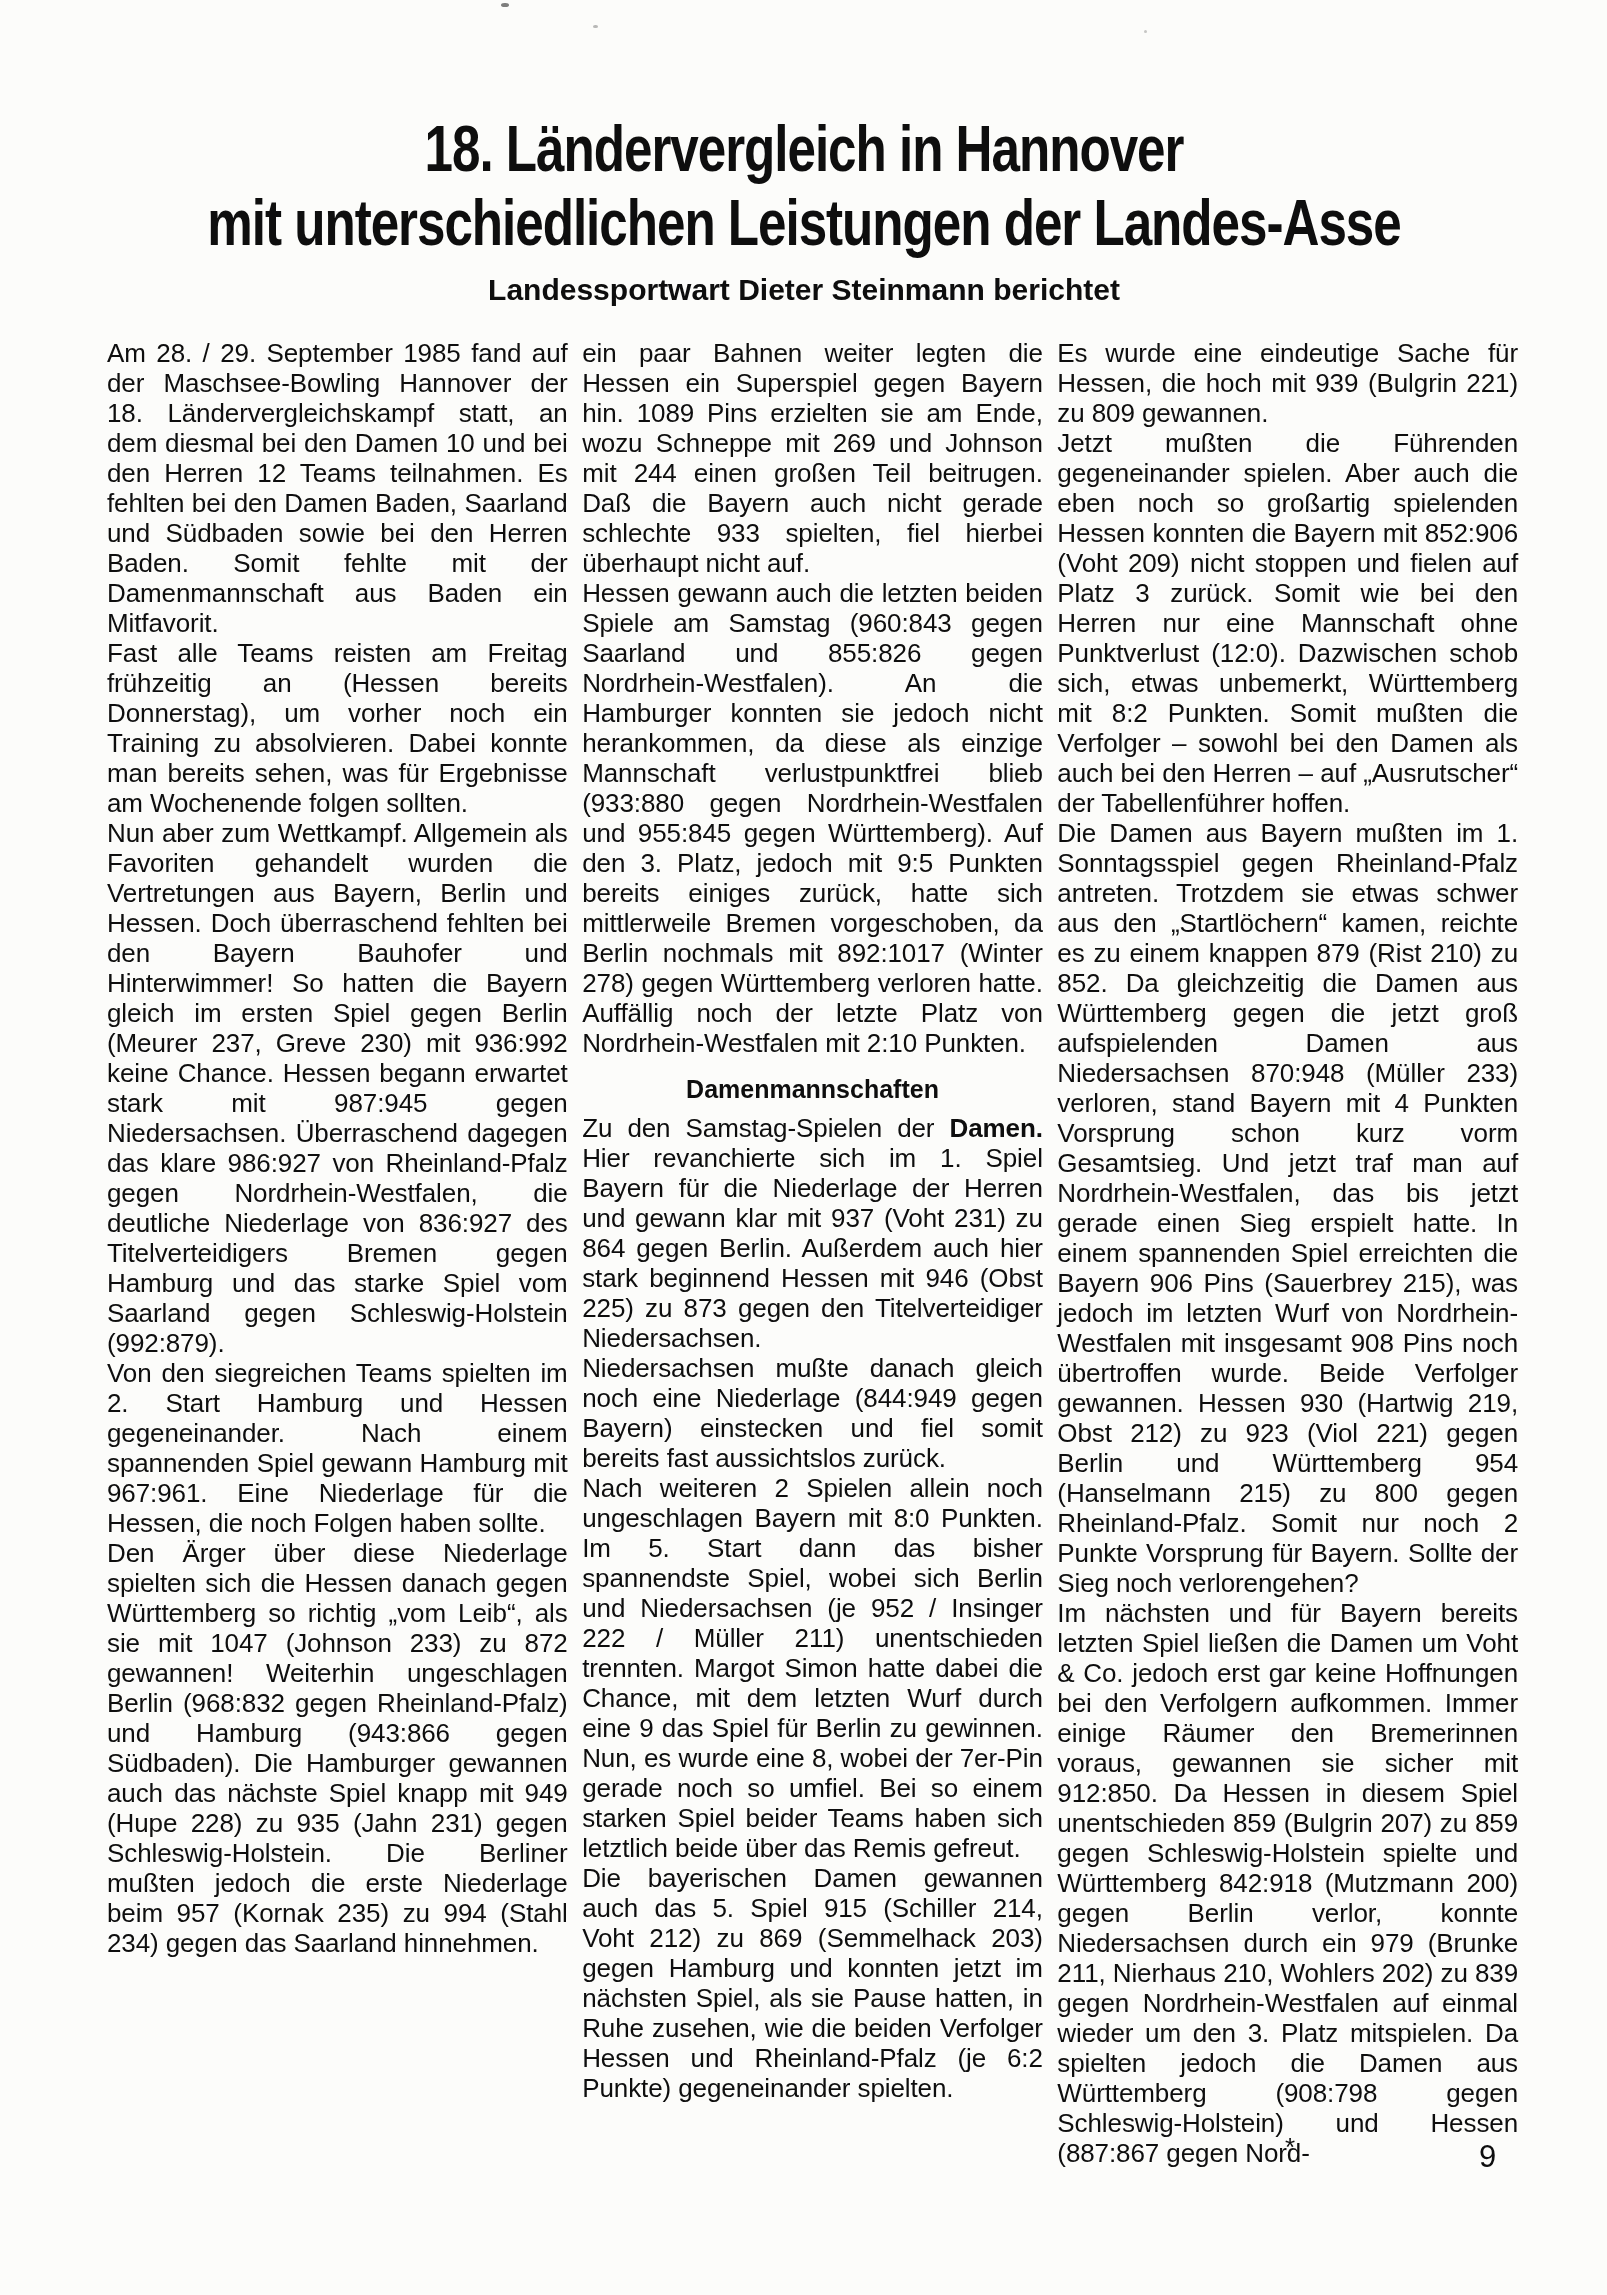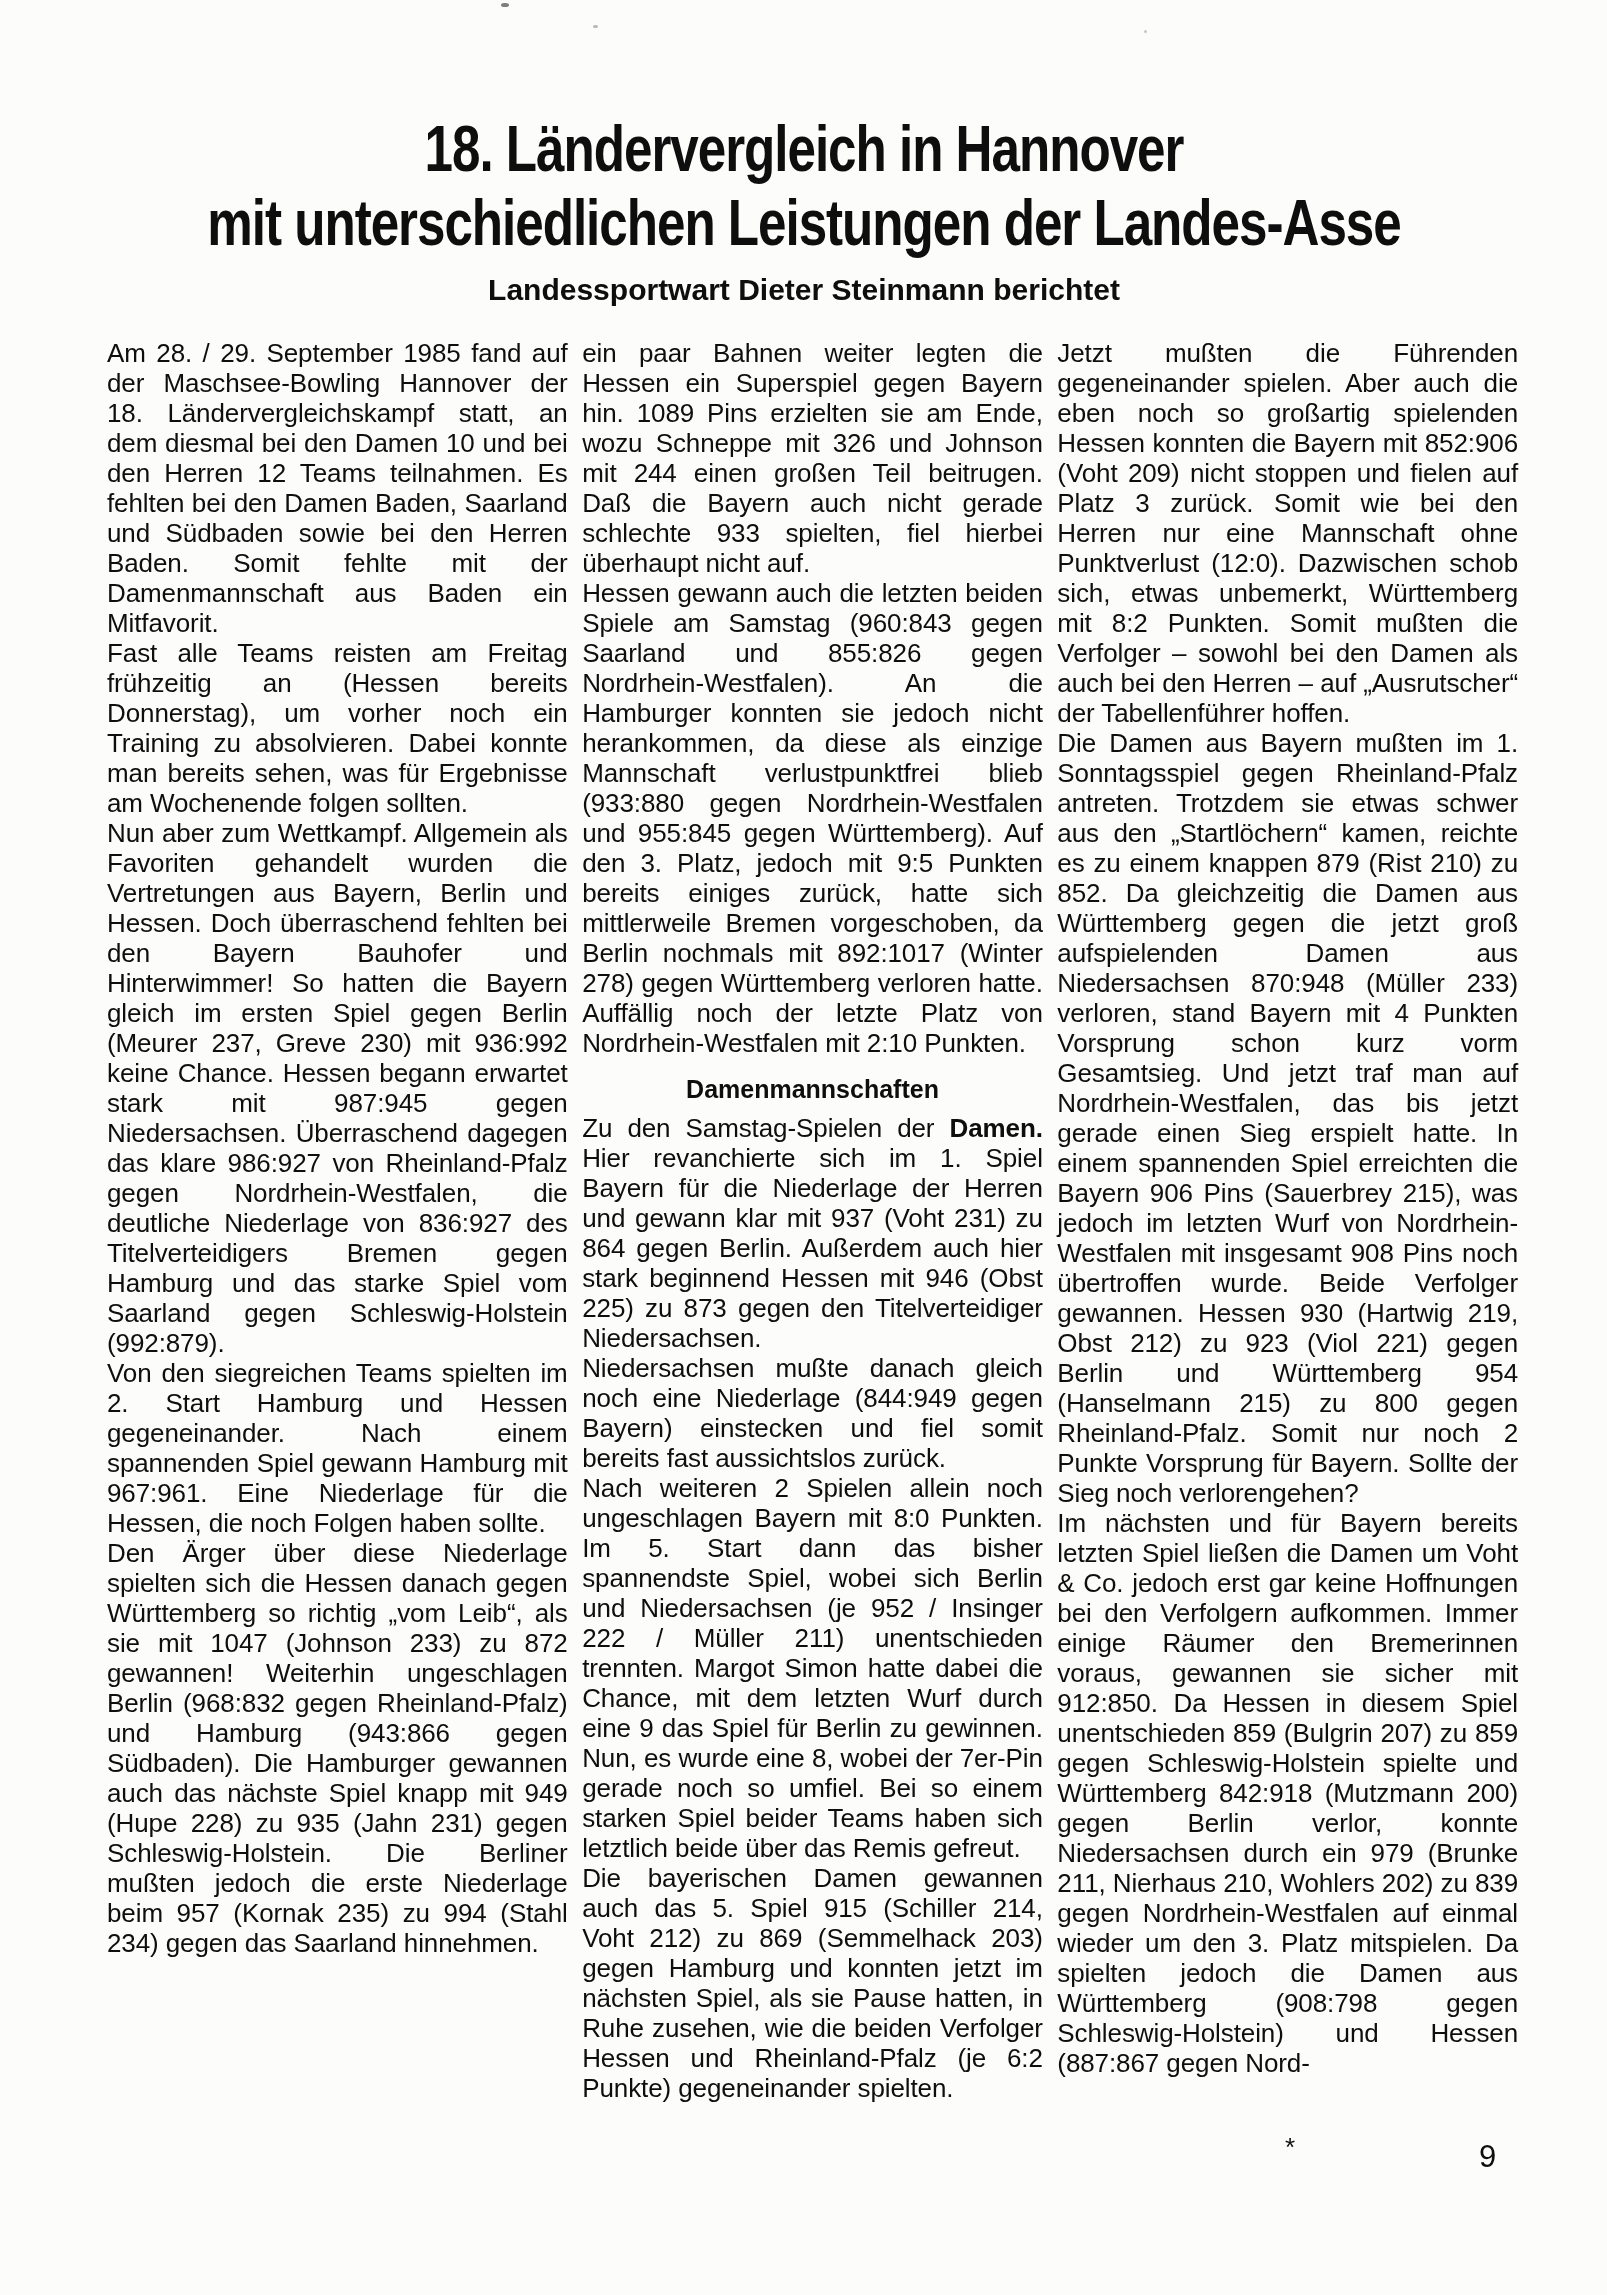--- a/index.html
+++ b/index.html
@@ -114,29 +114,30 @@
 
   <main class="columns">
     <div class="col">
         <p class="body-para">Am 28. / 29. September 1985 fand auf der Maschsee-Bowling Hannover der 18. Ländervergleichskampf statt, an dem diesmal bei den Damen 10 und bei den Herren 12 Teams teilnahmen. Es fehlten bei den Damen Baden, Saarland und Südbaden sowie bei den Herren Baden. Somit fehlte mit der Damenmannschaft aus Baden ein Mitfavorit.</p>
         <p class="body-para">Fast alle Teams reisten am Freitag frühzeitig an (Hessen bereits Donnerstag), um vorher noch ein Training zu absolvieren. Dabei konnte man bereits sehen, was für Ergebnisse am Wochenende folgen sollten.</p>
         <p class="body-para">Nun aber zum Wettkampf. Allgemein als Favoriten gehandelt wurden die Vertretungen aus Bayern, Berlin und Hessen. Doch überraschend fehlten bei den Bayern Bauhofer und Hinterwimmer! So hatten die Bayern gleich im ersten Spiel gegen Berlin (Meurer 237, Greve 230) mit 936:992 keine Chance. Hessen begann erwartet stark mit 987:945 gegen Niedersachsen. Überraschend dagegen das klare 986:927 von Rheinland-Pfalz gegen Nordrhein-Westfalen, die deutliche Niederlage von 836:927 des Titelverteidigers Bremen gegen Hamburg und das starke Spiel vom Saarland gegen Schleswig-Holstein (992:879).</p>
         <p class="body-para">Von den siegreichen Teams spielten im 2. Start Hamburg und Hessen gegeneinander. Nach einem spannenden Spiel gewann Hamburg mit 967:961. Eine Niederlage für die Hessen, die noch Folgen haben sollte.</p>
         <p class="body-para">Den Ärger über diese Niederlage spielten sich die Hessen danach gegen Württemberg so richtig „vom Leib“, als sie mit 1047 (Johnson 233) zu 872 gewannen! Weiterhin ungeschlagen Berlin (968:832 gegen Rheinland-Pfalz) und Hamburg (943:866 gegen Südbaden). Die Hamburger gewannen auch das nächste Spiel knapp mit 949 (Hupe 228) zu 935 (Jahn 231) gegen Schleswig-Holstein. Die Berliner mußten jedoch die erste Niederlage beim 957 (Kornak 235) zu 994 (Stahl 234) gegen das Saarland hinnehmen.</p>
       </div>
     <div class="col">
-        <p class="body-para">ein paar Bahnen weiter legten die Hessen ein Superspiel gegen Bayern hin. 1089 Pins erzielten sie am Ende, wozu Schneppe mit 326 und Johnson mit 244 einen großen Teil beitrugen. Daß die Bayern auch nicht gerade schlechte 933 spielten, fiel hierbei überhaupt nicht auf.</p>
+        <p class="body-para">ein paar Bahnen weiter legten die Hessen ein Superspiel gegen Bayern hin. 1089 Pins erzielten sie am Ende, wozu Schneppe mit 269 und Johnson mit 244 einen großen Teil beitrugen. Daß die Bayern auch nicht gerade schlechte 933 spielten, fiel hierbei überhaupt nicht auf.</p>
         <p class="body-para">Hessen gewann auch die letzten beiden Spiele am Samstag (960:843 gegen Saarland und 855:826 gegen Nordrhein-Westfalen). An die Hamburger konnten sie jedoch nicht herankommen, da diese als einzige Mannschaft verlustpunktfrei blieb (933:880 gegen Nordrhein-Westfalen und 955:845 gegen Württemberg). Auf den 3. Platz, jedoch mit 9:5 Punkten bereits einiges zurück, hatte sich mittlerweile Bremen vorgeschoben, da Berlin nochmals mit 892:1017 (Winter 278) gegen Württemberg verloren hatte. Auffällig noch der letzte Platz von Nordrhein-Westfalen mit 2:10 Punkten.</p>
         <h3 class="col-heading">Damenmannschaften</h3>
         <p class="body-para"><span>Zu den Samstag-Spielen der </span><b>Damen.</b><span> Hier revanchierte sich im 1. Spiel Bayern für die Niederlage der Herren und gewann klar mit 937 (Voht 231) zu 864 gegen Berlin. Außerdem auch hier stark beginnend Hessen mit 946 (Obst 225) zu 873 gegen den Titelverteidiger Niedersachsen.</span></p>
         <p class="body-para">Niedersachsen mußte danach gleich noch eine Niederlage (844:949 gegen Bayern) einstecken und fiel somit bereits fast aussichtslos zurück.</p>
         <p class="body-para">Nach weiteren 2 Spielen allein noch ungeschlagen Bayern mit 8:0 Punkten. Im 5. Start dann das bisher spannendste Spiel, wobei sich Berlin und Niedersachsen (je 952 / Insinger 222 / Müller 211) unentschieden trennten. Margot Simon hatte dabei die Chance, mit dem letzten Wurf durch eine 9 das Spiel für Berlin zu gewinnen. Nun, es wurde eine 8, wobei der 7er-Pin gerade noch so umfiel. Bei so einem starken Spiel beider Teams haben sich letztlich beide über das Remis gefreut.</p>
         <p class="body-para">Die bayerischen Damen gewannen auch das 5. Spiel 915 (Schiller 214, Voht 212) zu 869 (Semmelhack 203) gegen Hamburg und konnten jetzt im nächsten Spiel, als sie Pause hatten, in Ruhe zusehen, wie die beiden Verfolger Hessen und Rheinland-Pfalz (je 6:2 Punkte) gegeneinander spielten.</p>
       </div>
     <div class="col">
+        <p class="body-para">Es wurde eine eindeutige Sache für Hessen, die hoch mit 939 (Bulgrin 221) zu 809 gewannen.</p>
         <p class="body-para">Jetzt mußten die Führenden gegeneinander spielen. Aber auch die eben noch so großartig spielenden Hessen konnten die Bayern mit 852:906 (Voht 209) nicht stoppen und fielen auf Platz 3 zurück. Somit wie bei den Herren nur eine Mannschaft ohne Punktverlust (12:0). Dazwischen schob sich, etwas unbemerkt, Württemberg mit 8:2 Punkten. Somit mußten die Verfolger – sowohl bei den Damen als auch bei den Herren – auf „Ausrutscher“ der Tabellenführer hoffen.</p>
         <p class="body-para">Die Damen aus Bayern mußten im 1. Sonntagsspiel gegen Rheinland-Pfalz antreten. Trotzdem sie etwas schwer aus den „Startlöchern“ kamen, reichte es zu einem knappen 879 (Rist 210) zu 852. Da gleichzeitig die Damen aus Württemberg gegen die jetzt groß aufspielenden Damen aus Niedersachsen 870:948 (Müller 233) verloren, stand Bayern mit 4 Punkten Vorsprung schon kurz vorm Gesamtsieg. Und jetzt traf man auf Nordrhein-Westfalen, das bis jetzt gerade einen Sieg erspielt hatte. In einem spannenden Spiel erreichten die Bayern 906 Pins (Sauerbrey 215), was jedoch im letzten Wurf von Nordrhein-Westfalen mit insgesamt 908 Pins noch übertroffen wurde. Beide Verfolger gewannen. Hessen 930 (Hartwig 219, Obst 212) zu 923 (Viol 221) gegen Berlin und Württemberg 954 (Hanselmann 215) zu 800 gegen Rheinland-Pfalz. Somit nur noch 2 Punkte Vorsprung für Bayern. Sollte der Sieg noch verlorengehen?</p>
         <p class="body-para">Im nächsten und für Bayern bereits letzten Spiel ließen die Damen um Voht &amp; Co. jedoch erst gar keine Hoffnungen bei den Verfolgern aufkommen. Immer einige Räumer den Bremerinnen voraus, gewannen sie sicher mit 912:850. Da Hessen in diesem Spiel unentschieden 859 (Bulgrin 207) zu 859 gegen Schleswig-Holstein spielte und Württemberg 842:918 (Mutzmann 200) gegen Berlin verlor, konnte Niedersachsen durch ein 979 (Brunke 211, Nierhaus 210, Wohlers 202) zu 839 gegen Nordrhein-Westfalen auf einmal wieder um den 3. Platz mitspielen. Da spielten jedoch die Damen aus Württemberg (908:798 gegen Schleswig-Holstein) und Hessen (887:867 gegen Nord-</p>
       </div>
   </main>
 
   <span class="footnote-mark">*</span>
   <span class="page-number">9</span>
 
 </div>

